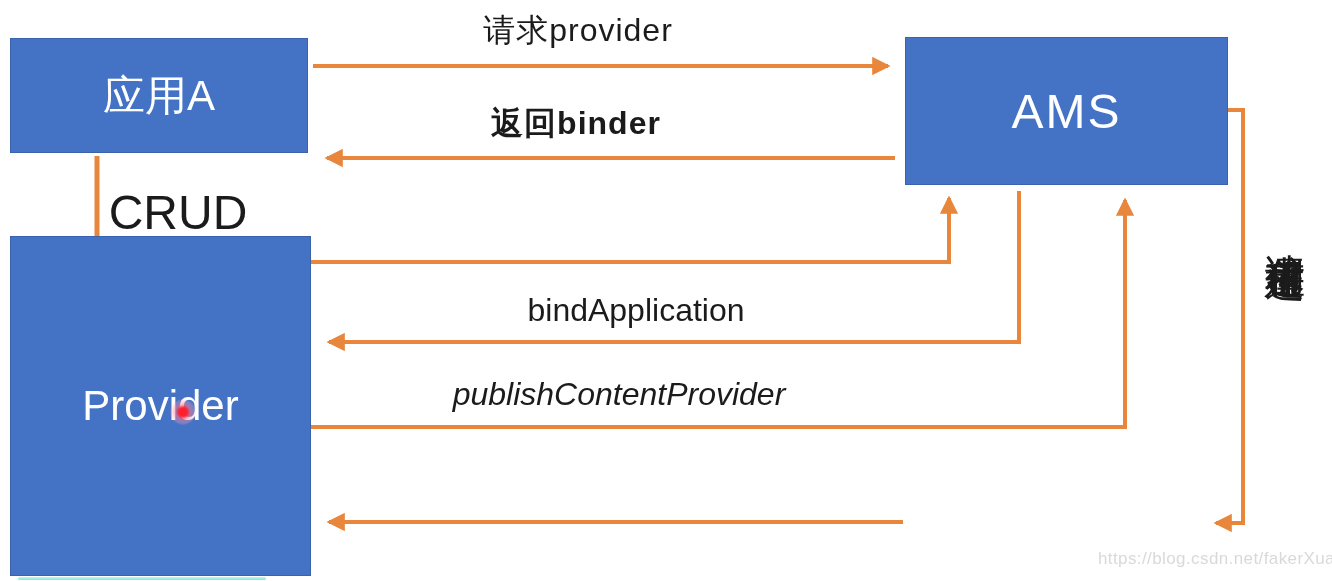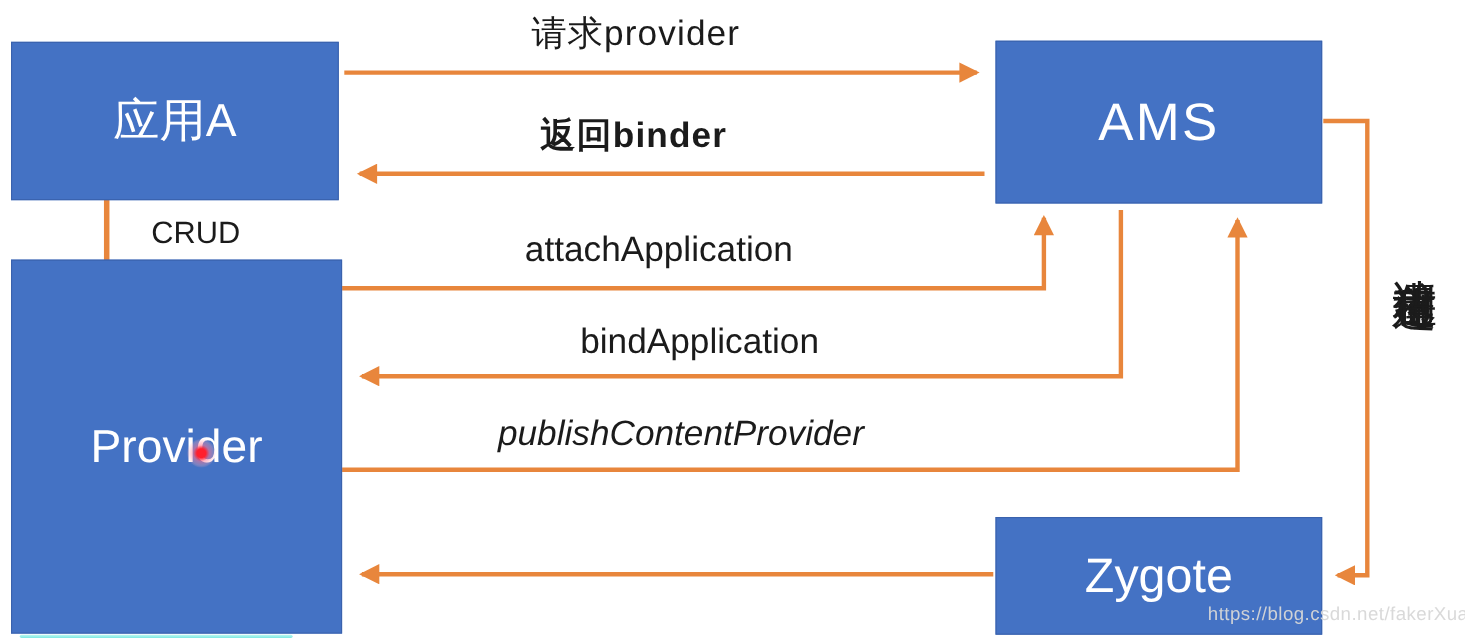--- a/index.html
+++ b/index.html
@@ -53,43 +53,39 @@
       <path d="M895,158 H327" marker-end="url(#ah)"></path>
       <path d="M97,156 V270" marker-end="url(#ah)" stroke-width="5"></path>
       <path d="M311,262 H949 V198" marker-end="url(#ah)"></path>
       <path d="M1019,191 V342 H329" marker-end="url(#ah)"></path>
       <path d="M311,427 H1125 V200" marker-end="url(#ah)"></path>
       <path d="M903,522 H329" marker-end="url(#ah)"></path>
       <path d="M1203,110 H1243 V523 H1216" marker-end="url(#ah)"></path>
     </g>
   </svg>
 
-  <div class="box" style="left:10px;top:38px;width:298px;height:144px;">
+  <div class="box" style="left:10px;top:38px;width:298px;height:115px;">
     <span class="box-label" style="font-size:42px;">应用A</span>
   </div>
 
   <div class="box" style="left:10px;top:236px;width:301px;height:340px;">
     <span class="box-label" style="font-size:42px;">Provider</span>
   </div>
 
-  <div class="box" style="left:905px;top:37px;width:297px;height:148px;">
+  <div class="box" style="left:905px;top:37px;width:323px;height:148px;">
     <span class="box-label" style="font-size:48px;letter-spacing:2px;">AMS</span>
   </div>
 
-  <div class="box" style="left:905px;top:470px;width:297px;height:107px;">
-    <span class="box-label" style="font-size:44px;">Zygote</span>
-  </div>
 
   <div class="lbl lbl-cn" style="left:578px;top:31px;">请求provider</div>
 
   <div class="lbl lbl-cn" style="left:576px;top:124px;font-weight:bold;">返回binder</div>
 
-  <div class="lbl" style="left:178px;top:212px;font-size:28px;">CRUD</div>
+  <div class="lbl" style="left:178px;top:212px;font-size:48px;">CRUD</div>
 
-  <div class="lbl" style="left:599px;top:227px;">attachApplication</div>
 
   <div class="lbl" style="left:608px;top:310px;margin-left:28px;">bindApplication</div>
 
   <div class="lbl" style="left:619px;top:394px;font-style:italic;">publishContentProvider</div>
 
   <div class="lbl-vert" style="left:1264px;top:222px;">请求创建进程</div>
 
 
   <div class="laser-dot" style="left:170px;top:399px;"></div>
 

